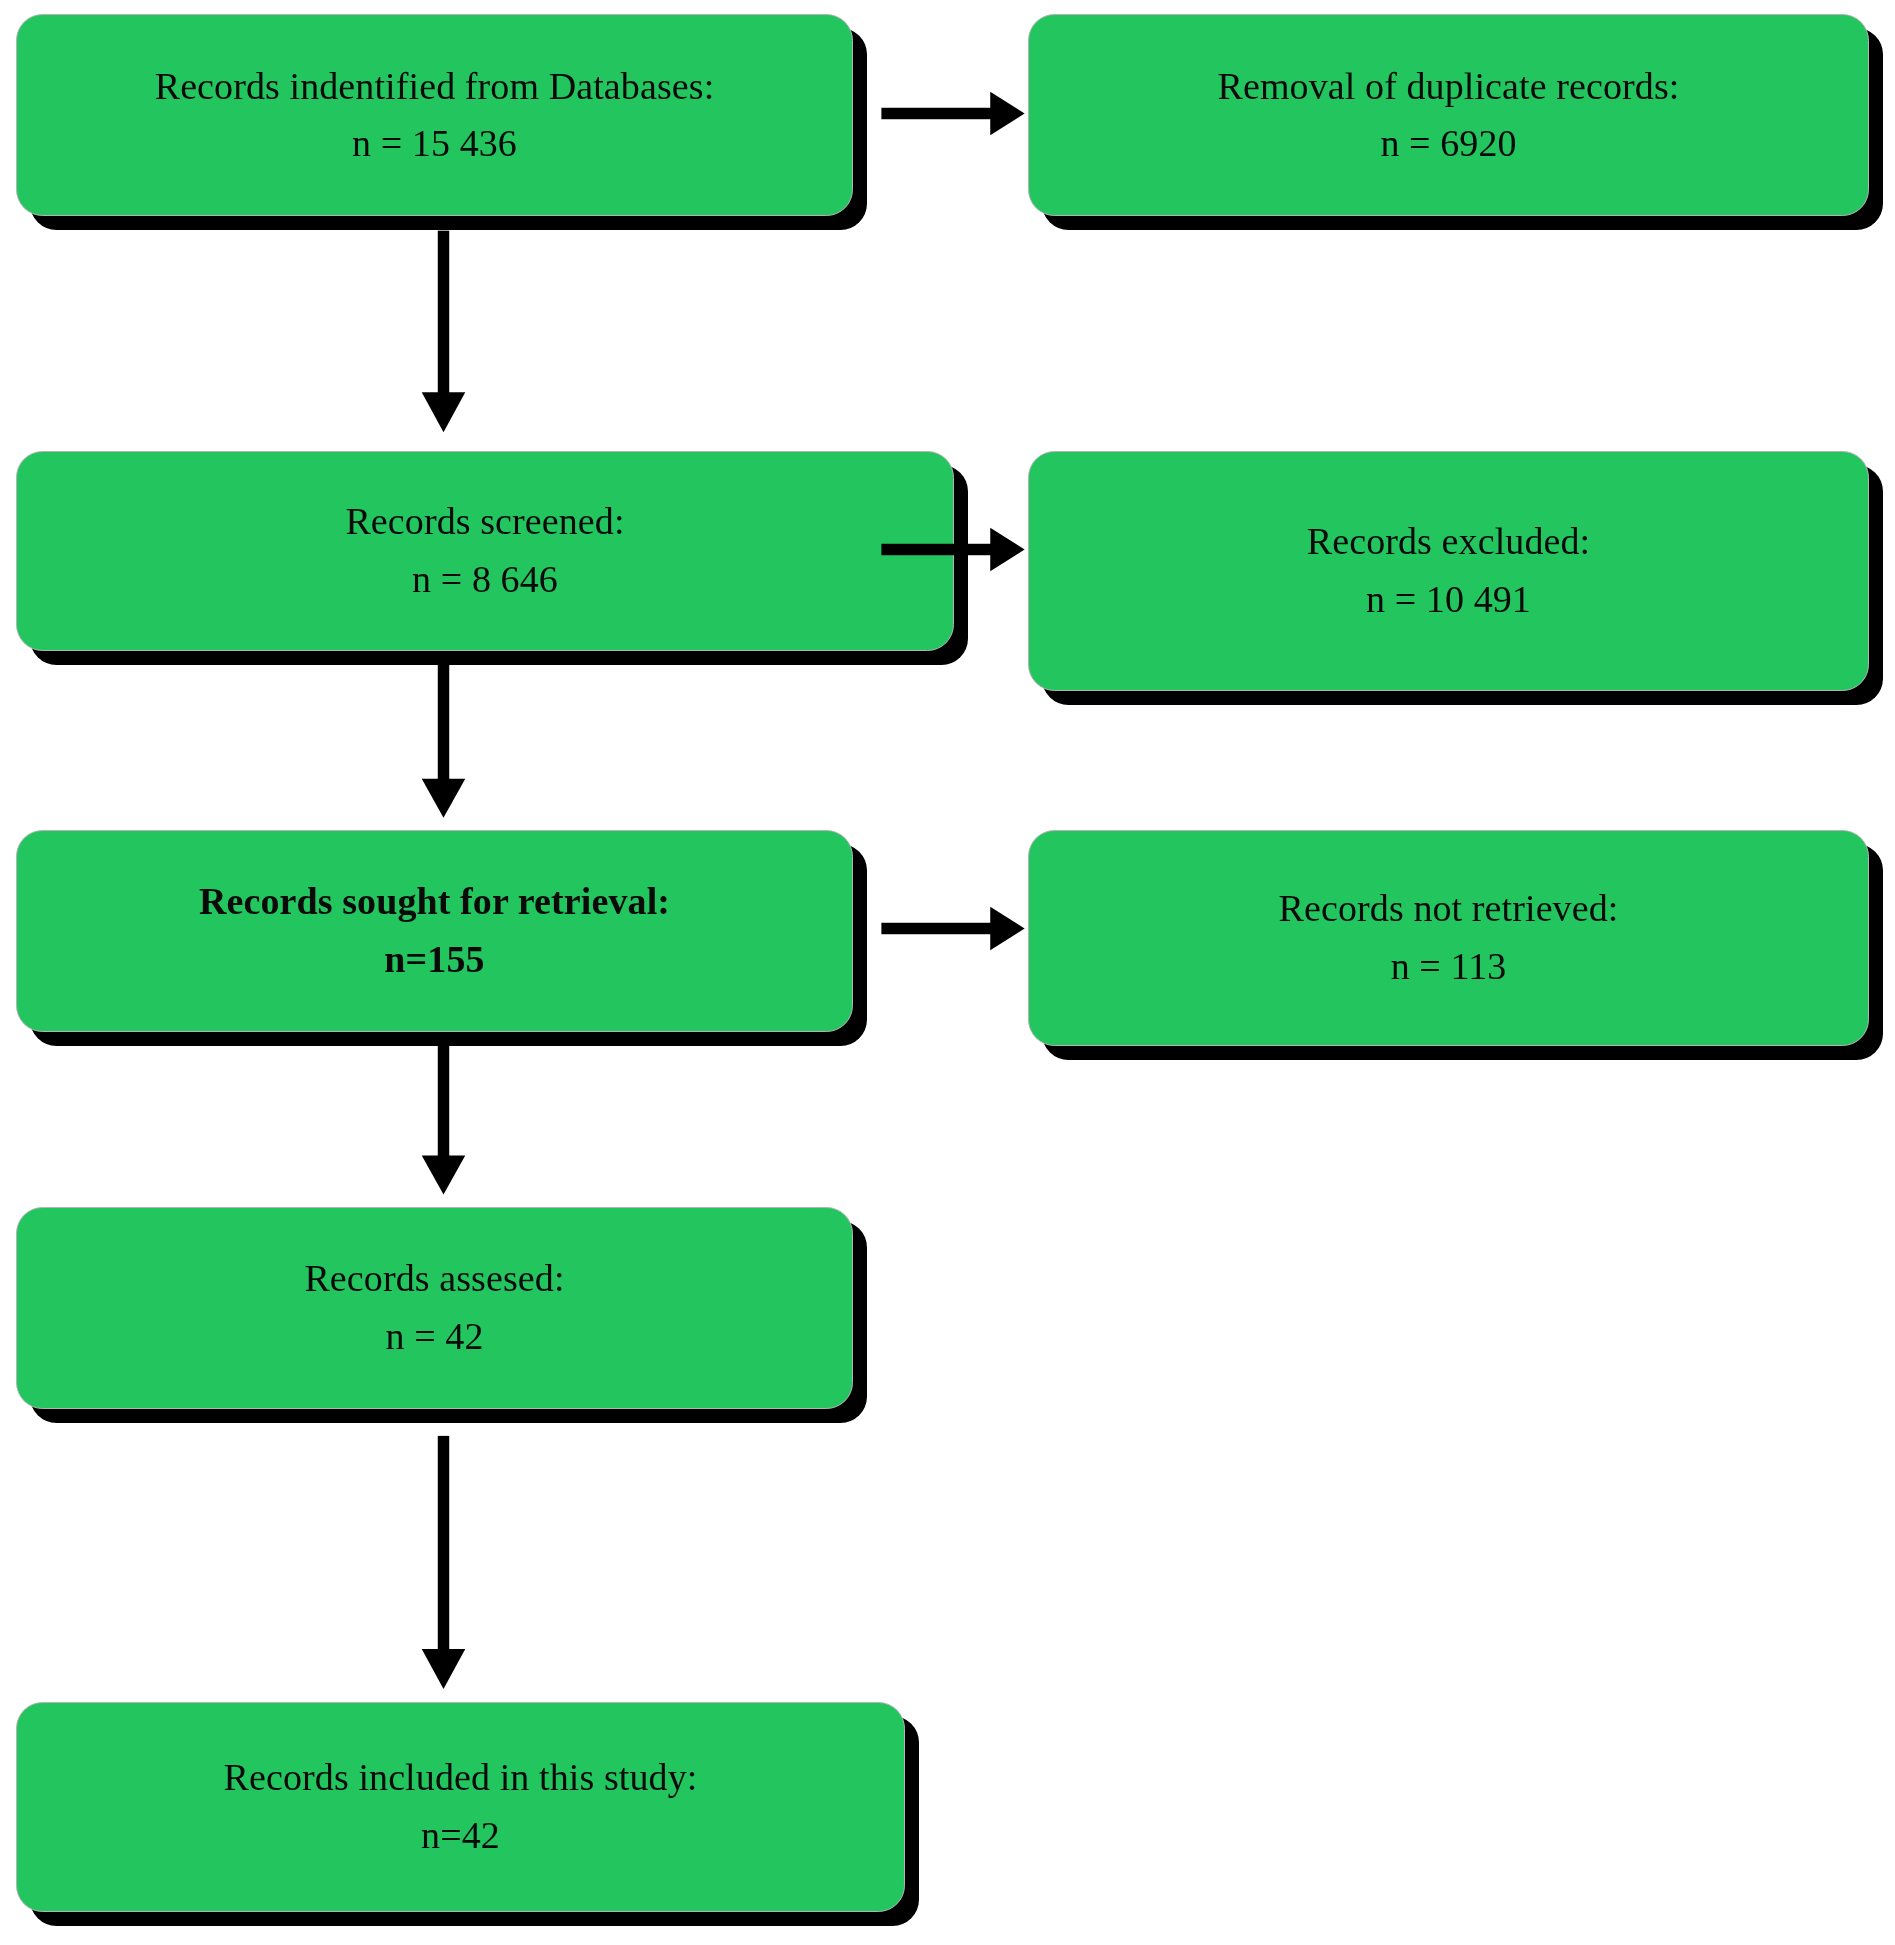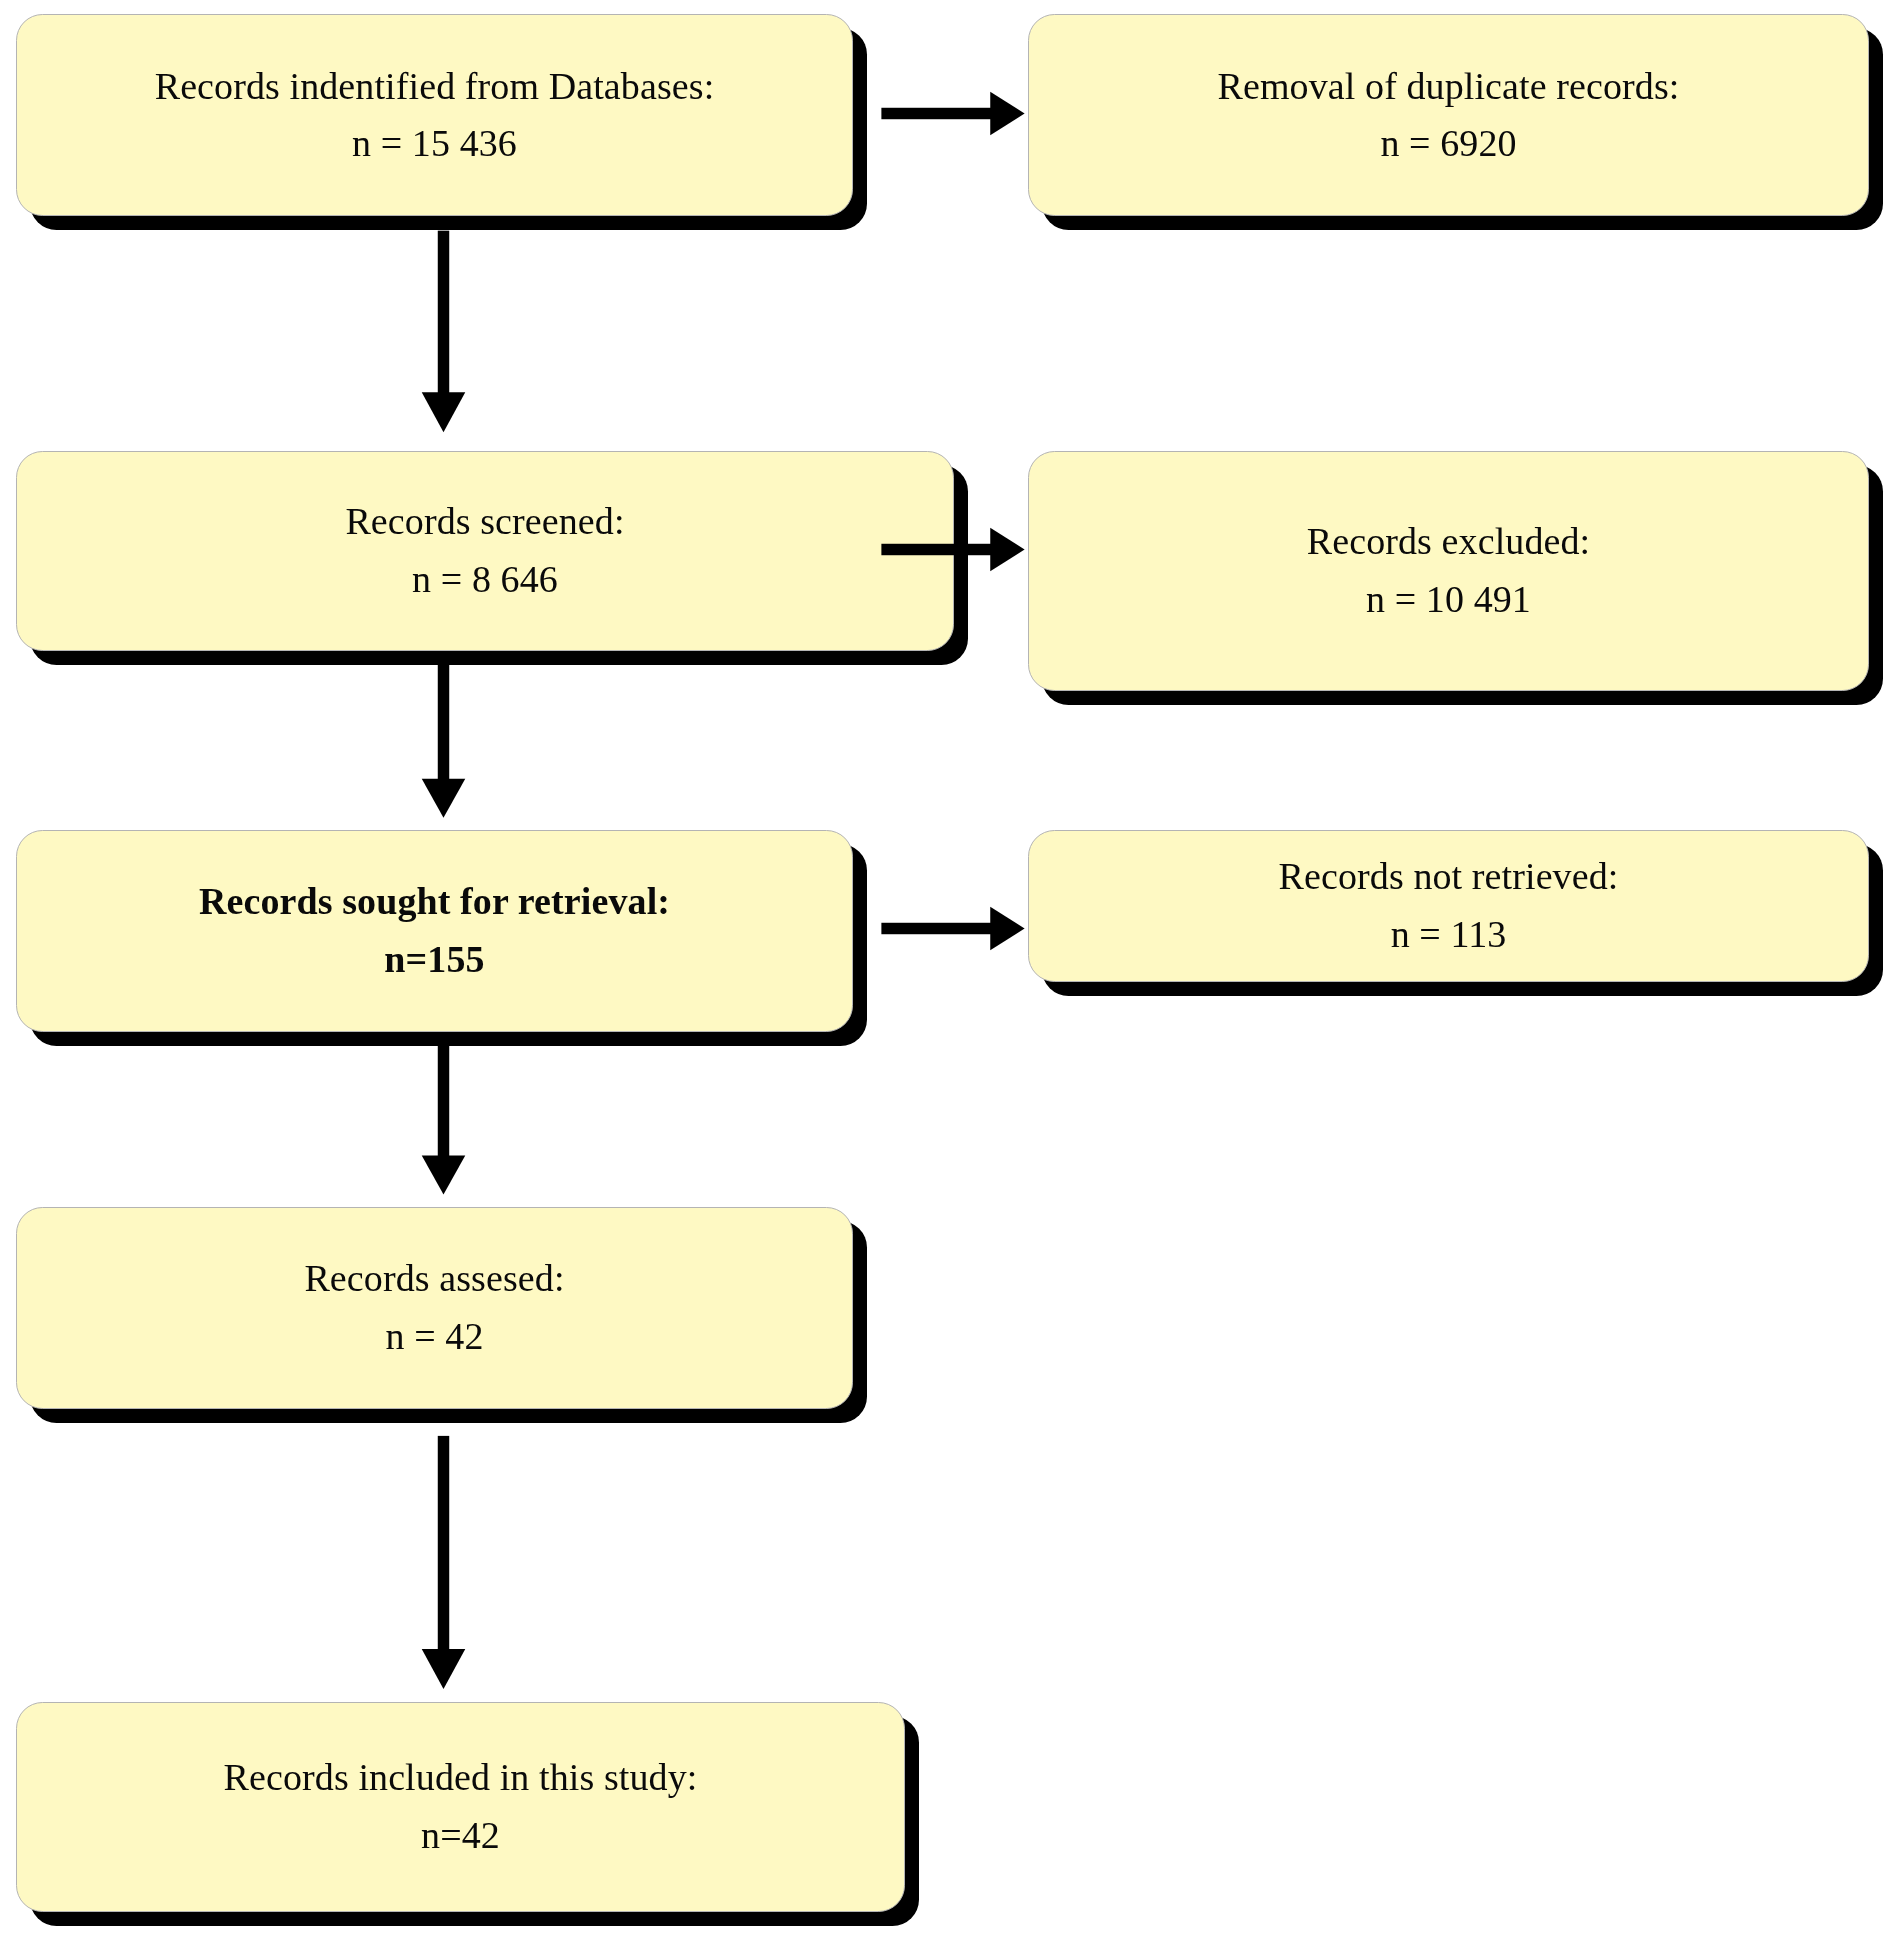--- a/index.html
+++ b/index.html
@@ -14,21 +14,21 @@
     height: 1946px;
     background: #ffffff;
     overflow: hidden;
     font-family: "Liberation Serif", "DejaVu Serif", serif;
   }
 
   
   .node {
     position: absolute;
     box-sizing: border-box;
-    background: #fef9c3;
+    background: #22c55e;
     border: 1.7px solid #b4b4b4;
     border-radius: 26.5px;
     box-shadow: 14px 14px 0 0 #000000;
     display: flex;
     flex-direction: column;
     align-items: center;
     justify-content: center;
     text-align: center;
     color: #0a0a0a;
     font-size: 38px;
@@ -41,21 +41,21 @@
   
   .n-identified { left: 16px;  top: 14.4px;   width: 837px; height: 202px; }
   .n-screened   { left: 16px;  top: 451px;  width: 938px; height: 200px; }
   .n-sought     { left: 16px;  top: 830px; width: 837px; height: 202px; font-weight: bold; }
   .n-assessed   { left: 16px;  top: 1207px; width: 837px; height: 202px; }
   .n-included   { left: 16px;  top: 1702px; width: 889px; height: 210px; }
 
   
   .n-duplicates { left: 1028px; top: 14.4px;   width: 841px; height: 202px; }
   .n-excluded   { left: 1028px; top: 451px;  width: 841px; height: 240px; }
-  .n-notretr    { left: 1028px; top: 830px; width: 841px; height: 152px; }
+  .n-notretr    { left: 1028px; top: 830px; width: 841px; height: 216px; }
 
   
   .arrow {
     position: absolute;
   }
   .arrow svg { display: block; }
 
   .a-v1 { left: 416px; top: 230px;  width: 55px;  height: 203px; }
   .a-v2 { left: 416px; top: 664px; width: 55px;  height: 154px; }
   .a-v3 { left: 416px; top: 1044px; width: 55px;  height: 151px; }

